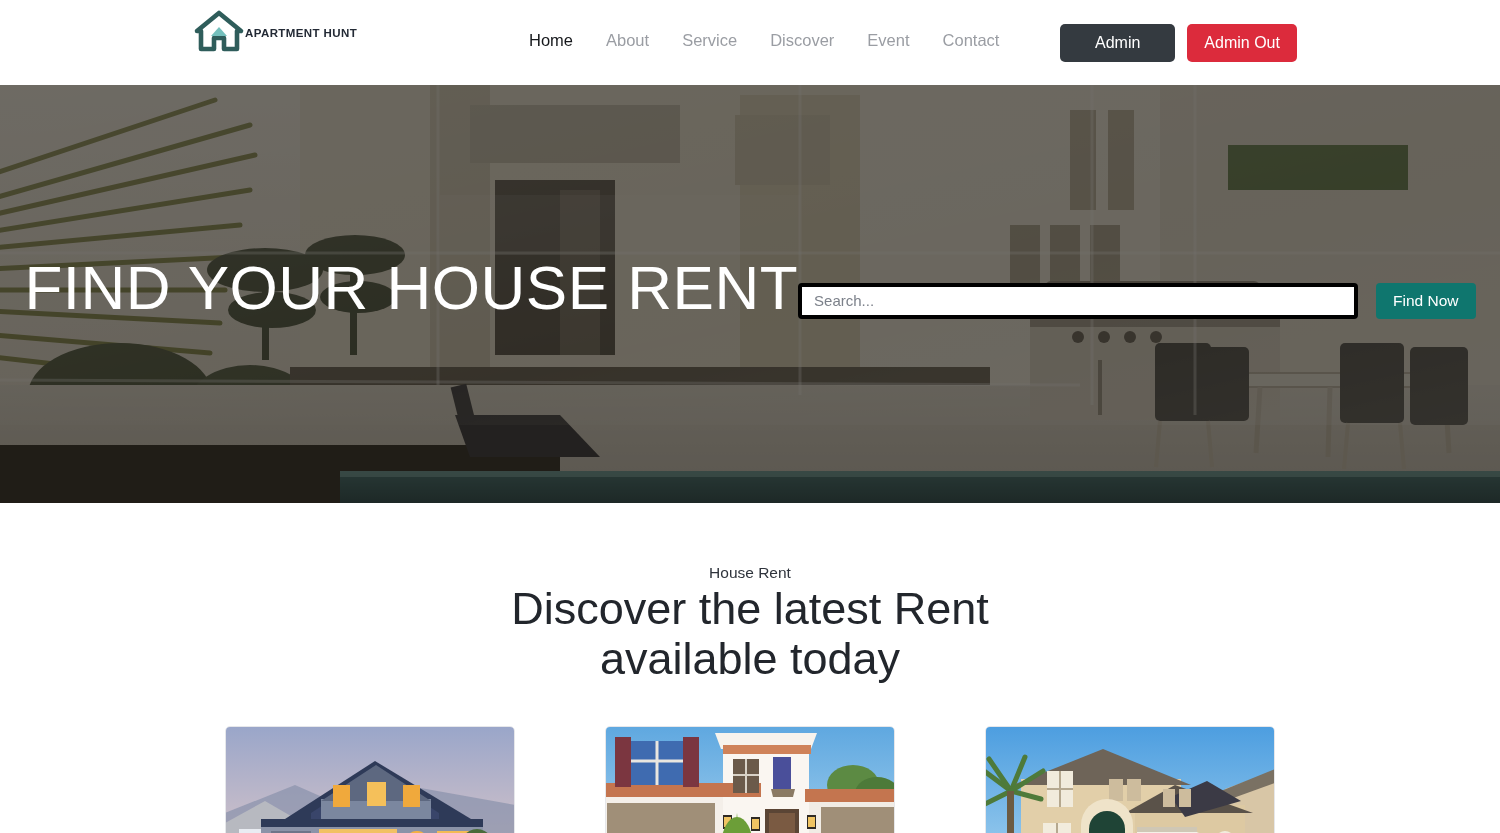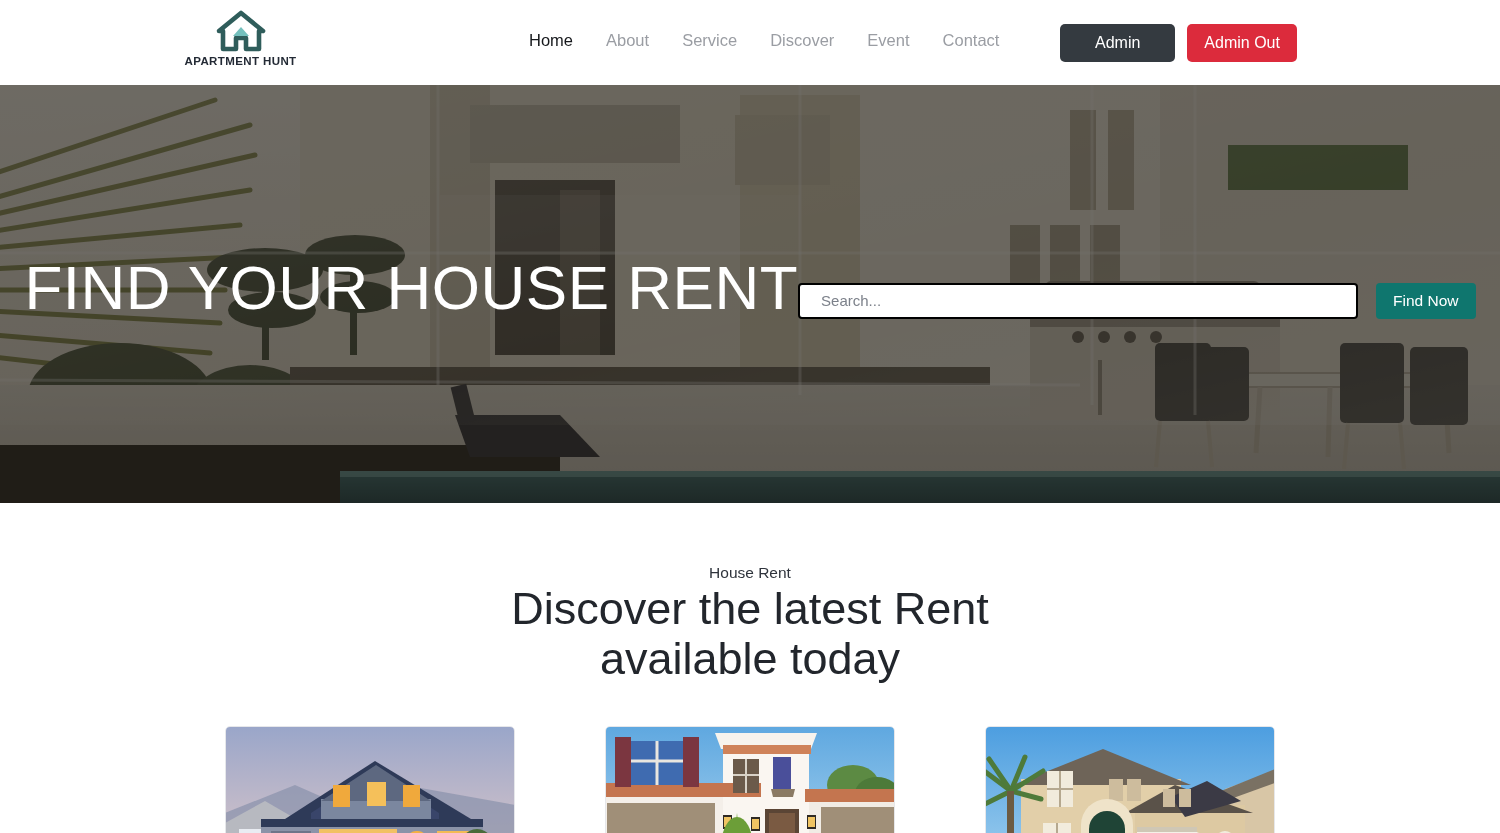--- a/index.html
+++ b/index.html
@@ -20,25 +20,24 @@
     display: flex;
     align-items: center;
     position: relative;
   }
 
   .brand {
     position: absolute;
     left: 193px;
     top: 10px;
     display: flex;
-    flex-direction: column;
+    flex-direction: row;
     align-items: center;
     width: 95px;
     cursor: pointer;
-    justify-content: flex-end;
   }
   .brand-mark { width: 52px; height: 42px; display: block; }
   .brand-name {
     margin-top: 3px;
     font-size: 11.5px;
     font-weight: bold;
     letter-spacing: 0.4px;
     color: #232a35;
     white-space: nowrap;
   }
@@ -112,27 +111,27 @@
     white-space: nowrap;
   }
   .hero-search {
     margin-top: 25px;
     display: flex;
     align-items: stretch;
   }
   .search-input {
     width: 560px;
     height: 36px;
-    border: 2px solid #000000;
+    border: 4px solid #000000;
     border-radius: 4px;
     background: #ffffff;
     font-size: 15px;
     font-family: inherit;
     color: #3b3f46;
-    padding: 0 21px;
+    padding: 0 12px;
     outline: none;
   }
   .search-input::placeholder { color: #7c818a; }
   .btn-find {
     margin-left: 18px;
     height: 36px;
     padding: 0 17px;
     border: none;
     border-radius: 4px;
     background: #0f766e;

